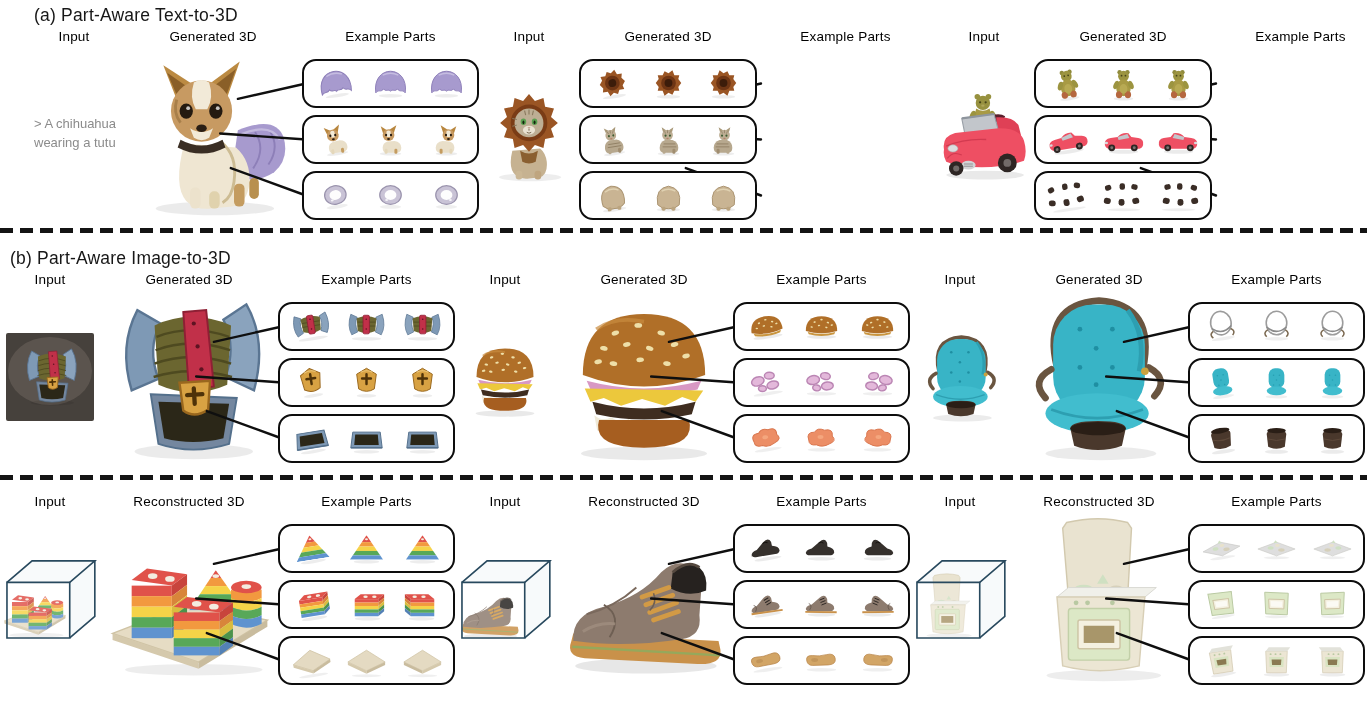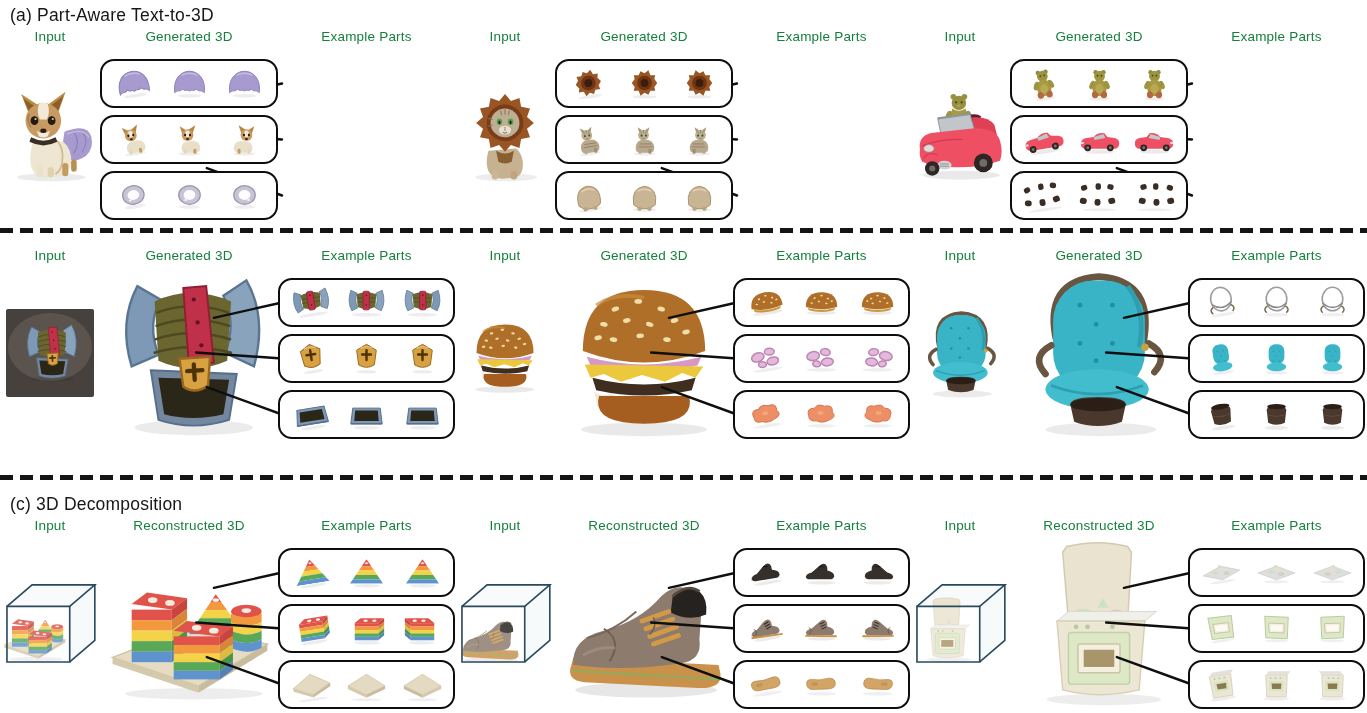--- a/index.html
+++ b/index.html
@@ -4,40 +4,40 @@
 <style>
   * { box-sizing: border-box; }
   html,body { margin:0; padding:0; }
   body {
     width:1367px; height:713px; overflow:hidden;
     background:#ffffff;
     font-family:"Liberation Sans", sans-serif;
   }
   .figure { position:relative; width:1367px; height:713px; }
   .sec { position:relative; }
-  .sec-a { height:226px; padding-top:3px; }
+  .sec-a { height:226px; padding-top:3px;padding-left:24px; }
   .sec-b { height:238px; padding-top:11px; }
   .sec-c { height:228px; padding-top:10px; }
   .sec-title {
     font-size:17.5px; color:#171717; letter-spacing:.2px;
     margin-left:10px; height:24px; line-height:24px;
   }
   .divider {
     height:5px; margin:2px 0;
     background:repeating-linear-gradient(90deg,#141414 0 13px,transparent 13px 20px);
   }
   .groups { display:flex; }
   .group {
     position:relative; width:455px;
     display:grid;
     grid-template-columns:100px 178px 177px;
     grid-template-rows:20px 1fr;
   }
   .hdr {
-    font-size:13.5px; color:#15803d; text-align:center;
+    font-size:13.5px; color:#000000; text-align:center;
     line-height:20px; letter-spacing:.2px; white-space:nowrap;
   }
   .cell { position:relative; }
   .input-cell { display:flex; align-items:center; justify-content:center; }
   .prompt {
     font-size:13px; color:#8b8b8b; line-height:1.42;
     padding-left:10px; padding-right:2px; width:100%;
   }
   .obj { display:flex; align-items:center; justify-content:center; z-index:0; }
   .obj svg { width:176px; height:172px; }
@@ -57,20 +57,23 @@
 <div class="figure">
 
   <div class="sec sec-a">
     <div class="sec-title">(a) Part-Aware Text-to-3D</div>
     <div class="groups">
 
       <div class="group">
         <div class="hdr">Input</div>
         <div class="hdr">Generated 3D</div>
         <div class="hdr">Example Parts</div>
+        <div class="cell input-cell">
+          <div class="prompt">&gt; A chihuahua wearing a tutu</div>
+        </div>
         <div class="cell obj">
             <svg viewBox="0 0 180 180">
               <ellipse cx="92" cy="168" rx="62" ry="7" fill="#00000014"></ellipse>
               <path d="M116 86 q40 -16 48 8 q6 22 -10 36 q-22 14 -38 2 l-4 -18 Z" fill="#a79ace"></path>
               <path d="M150 88 q10 16 -2 34 M134 88 q12 18 -2 38" stroke="#8d7fb8" stroke-width="2" fill="none"></path>
               <path d="M120 90 q30 -12 40 6" stroke="#c3bade" stroke-width="2.5" fill="none"></path>
               <path d="M60 100 q-12 44 2 60 q10 10 26 8 l22 -2 q16 -4 18 -24 q2 -24 -14 -38 Z" fill="#efe6d2"></path>
               <path d="M98 98 q18 14 14 42 q-2 16 -12 22" stroke="#cdbc93" stroke-width="3" fill="none"></path>
               <rect x="66" y="146" width="11" height="22" rx="5" fill="#ece2cc"></rect>
               <rect x="86" y="150" width="11" height="18" rx="5" fill="#e0d2ad"></rect>
@@ -505,20 +508,21 @@
             <line x1="206.8" y1="141.1" x2="282" y2="168.5" stroke="#0f0f0f" stroke-width="2.4" stroke-linecap="round"></line>
           </svg>
         </div>
 
     </div>
   </div>
 
   <div class="divider"></div>
 
   <div class="sec sec-b">
+    <div class="sec-title">(b) Part-Aware Image-to-3D</div>
     <div class="groups">
 
       <div class="group">
         <div class="hdr">Input</div>
         <div class="hdr">Generated 3D</div>
         <div class="hdr">Example Parts</div>
         <div class="cell input-cell">
           <div class="inimg">
               <svg viewBox="0 0 88 88" style="width:88px;height:88px">
                 <rect width="88" height="88" rx="2" fill="#46413c"></rect>
@@ -1002,21 +1006,20 @@
             <line x1="206.8" y1="141.1" x2="282" y2="168.5" stroke="#0f0f0f" stroke-width="2.4" stroke-linecap="round"></line>
           </svg>
         </div>
 
     </div>
   </div>
 
   <div class="divider"></div>
 
   <div class="sec sec-c">
-    <div class="sec-title">(c) 3D Decomposition</div>
     <div class="groups">
 
       <div class="group">
         <div class="hdr">Input</div>
         <div class="hdr">Reconstructed 3D</div>
         <div class="hdr">Example Parts</div>
         <div class="cell input-cell">
           <div class="inimg">
               <svg viewBox="0 0 116 108" style="width:104px;height:97px">
                 <path d="M10 36 L38 12 L108 12 L80 36 Z" fill="#f2f6f8" opacity=".55"></path>

